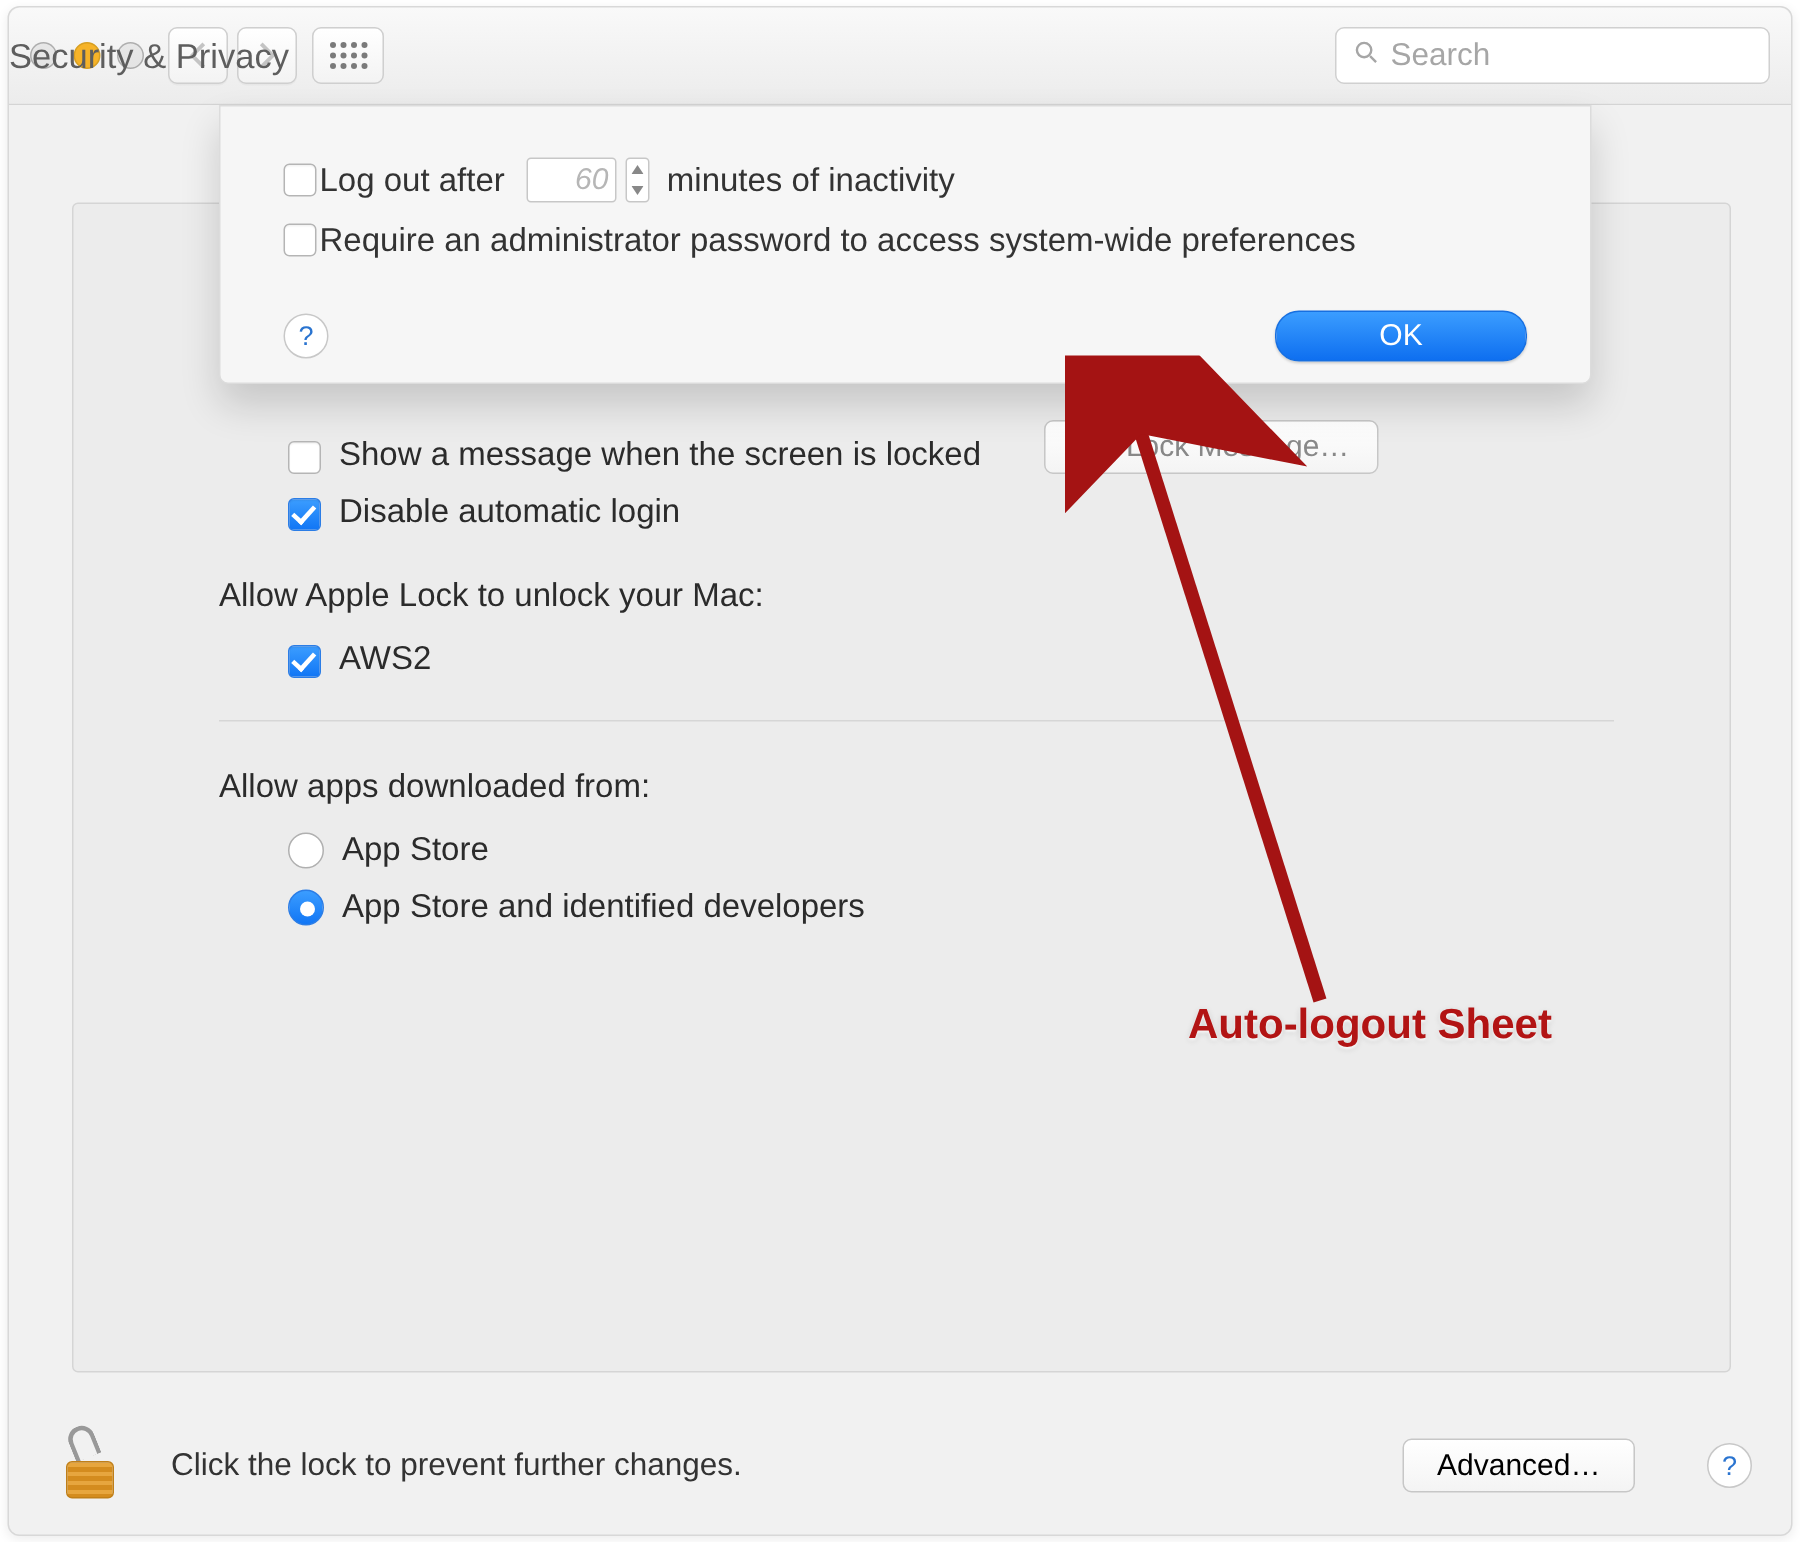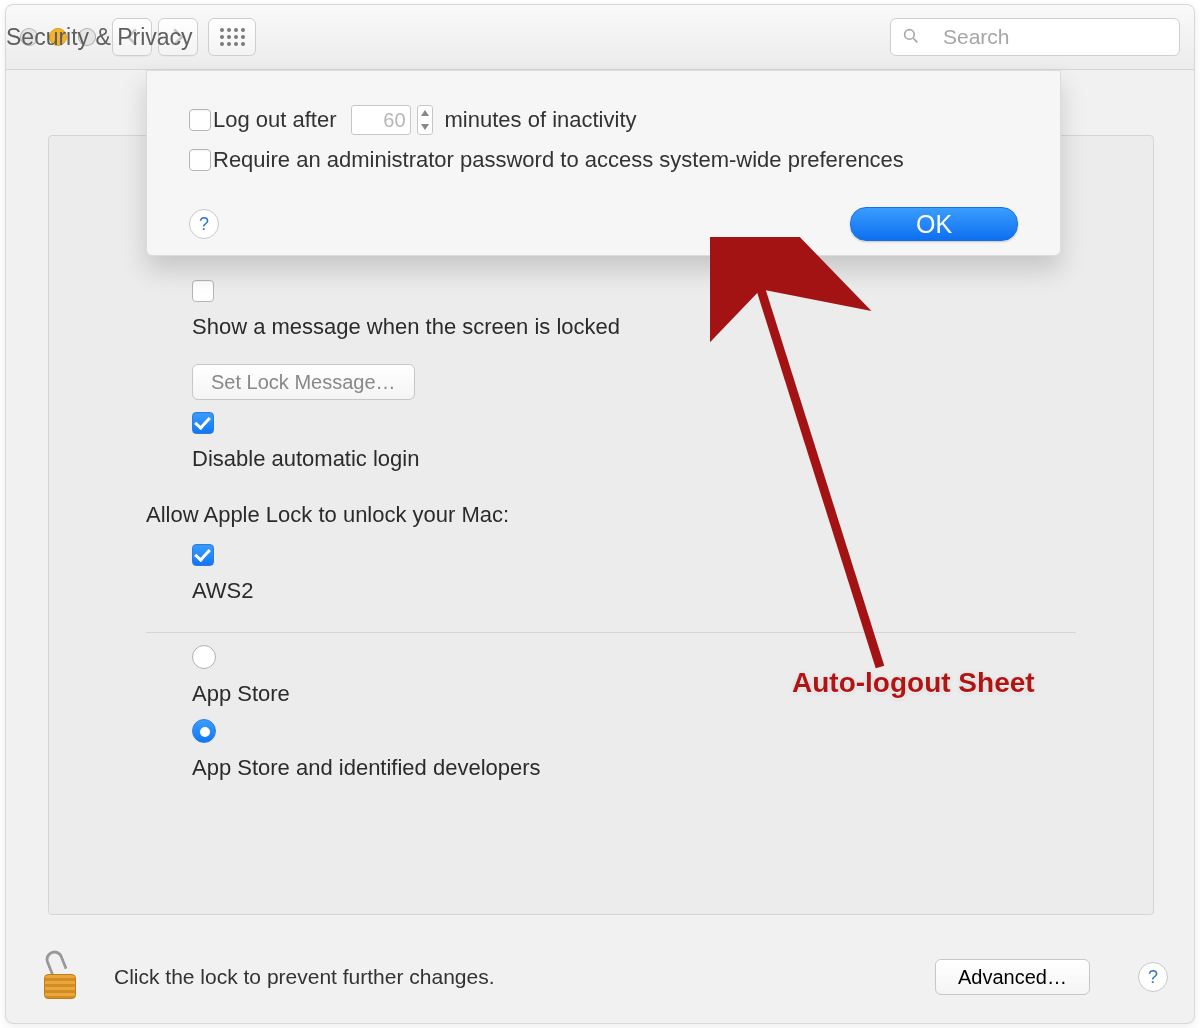--- a/index.html
+++ b/index.html
@@ -13,41 +13,41 @@
 .light.close { background: rgba(0,0,0,0.05); }
 .light.min { background: #f6b328; border-color: #d79f22; }
 .light.max { background: rgba(0,0,0,0.05); }
 .nav-group { display: flex; gap: 6px; }
 .nav-btn { width: 40px; height: 38px; border: 1px solid #cfcfcf; border-radius: 6px; background: linear-gradient(#fff,#f3f3f3); box-shadow: 0 1px 0 rgba(0,0,0,0.03); display:flex; align-items:center; justify-content:center; color:#888; cursor:default; }
 .nav-btn.disabled { color:#c4c4c4; }
 .grid-btn { width: 48px; height: 38px; margin-left: 10px; border:1px solid #cfcfcf; border-radius:6px; background:linear-gradient(#fff,#f3f3f3); display:flex; align-items:center; justify-content:center; }
 .grid-dots { display:grid; grid-template-columns:repeat(4,4px); grid-template-rows:repeat(3,4px); gap:3px; }
 .grid-dots span { width:4px; height:4px; background:#7a7a7a; border-radius:50%; }
 .win-title { position:absolute; left:0; right:0; text-align:left; font-size: 23px; font-weight:500; color:#5e5e5e; pointer-events:none; }
-.searchbox { margin-left:auto; width: 290px; height: 38px; border:1px solid #d0d0d0; border-radius:6px; background:#fff; display:flex; align-items:center; padding:0 12px; color:#a6a6a6; gap:24px;}
+.searchbox { margin-left:auto; width: 290px; height: 38px; border:1px solid #d0d0d0; border-radius:6px; background:#fff; display:flex; align-items:center; padding:0 12px; color:#a6a6a6; gap:8px;}
 .search-ic svg { width:16px; height:16px; stroke:#a6a6a6; }
 
 .panel { position:absolute; left:42px; top:130px; width:1106px; height:780px; background:#ececec; border:1px solid #d5d5d5; border-radius:4px; }
 
 .sheet { position:absolute; left:140px; top:65px; width:915px; height:186px; background: #f6f6f6; border:1px solid #dcdcdc; border-radius:0 0 6px 6px; box-shadow:0 14px 26px rgba(0,0,0,0.16); padding: 34px 42px 0 42px; z-index: 50; }
 .row { display:flex; align-items:center; gap:2px; margin-bottom: 12px; color:#333; font-size:22px; }
 .checkbox { width:22px; height:22px; border:1px solid #b5b5b5; border-radius:4px; background:#fff; flex-shrink:0; position:relative; box-shadow:inset 0 1px 1px rgba(0,0,0,0.05); }
 .checkbox.checked { background:linear-gradient(#3b9dff,#1176f5); border-color:#2b7de6;}
 .checkbox.checked::after { content:""; position:absolute; left:5px; top:1px; width:6px; height:12px; border:solid #fff; border-width:0 3px 3px 0; transform:rotate(42deg); }
-.stepper { width:60px; height:30px; border:1px solid #c7c7c7; border-radius:3px; background:#fff; display:flex; align-items:center; justify-content:flex-end; padding:0 4px; color:#b6b6b6; font-size:20px; }
+.stepper { width:60px; height:30px; border:1px solid #c7c7c7; border-radius:3px; background:#fff; display:flex; align-items:center; justify-content:flex-end; padding:0 4px; color:#b6b6b6; font-size:20px;font-style:italic; }
 .step-arrows { width:16px; height:30px; border:1px solid #c7c7c7; border-radius:3px; margin-left:4px; background:#fff; display:flex; flex-direction:column; }
 .step-arrows div{flex:1; display:flex; align-items:center; justify-content:center;}
 .step-arrows svg{width:8px;height:6px; fill:#888;}
 .sheet-actions { position:absolute; bottom:14px; left:42px; right:42px; display:flex; align-items:center; }
 .help-btn { width:30px; height:30px; border:1px solid #c8c8c8; border-radius:50%; background:#fff; color:#2a74d0; font-size:18px; display:flex; align-items:center; justify-content:center; }
-.ok-btn { margin-left:auto; width:168px; height:34px; background:linear-gradient(#3b9dff,#0e6ff0); border:1px solid #176fe0; color:#fff; border-radius:16px; font-size:25px; box-shadow:0 1px 2px rgba(0,0,0,0.2);}
+.ok-btn { margin-left:auto; width:168px; height:34px; background:linear-gradient(#3b9dff,#0e6ff0); border:1px solid #176fe0; color:#fff; border-radius:16px; font-size:20px; box-shadow:0 1px 2px rgba(0,0,0,0.2);}
 .push-btn { height:36px; padding:0 18px; border:1px solid #c7c7c7; border-radius:6px; background:linear-gradient(#fff,#f4f4f4); color:#888; font-size:20px; }
 
 .content { position:absolute; top: 275px; left: 140px; width:930px; color:#2b2b2b; font-size:22px; }
-.line { display:flex; align-items:flex-start; gap:12px; margin-bottom:12px;flex-direction:column; }
+.line { display:flex; align-items:flex-end; gap:12px; margin-bottom:12px; }
 .section-title { margin:30px 0 16px 0; }
 .indent { margin-left:46px; }
 .radio { width:24px; height:24px; border-radius:50%; border:1px solid #b0b0b0; background:#fff; flex-shrink:0; position:relative;}
 .radio.checked { background:linear-gradient(#3b9dff,#1176f5); border-color:#2b7de6;}
 .radio.checked::after { content:""; position:absolute; left:7px; top:7px; width:10px; height:10px; border-radius:50%; background:#fff;}
 .divider { border:none; border-top:1px solid #d6d6d6; margin:28px 0 12px 0; }
 
 .footer { position:absolute; left:38px; bottom:24px; right:26px; display:flex; align-items:center; gap:34px; color:#333; font-size:21px;}
 .lock-ic { width:36px; height:44px; position:relative; }
 .lock-shackle { position:absolute; top:-2px; left:7px; width:18px; height:22px; border:3px solid #999; border-bottom:none; border-radius:10px 10px 0 0; transform:rotate(-22deg); transform-origin:left bottom;}
@@ -157,20 +157,21 @@
     </div>
 
     <div class="section-title">Allow Apple Lock to unlock your Mac:</div>
     <div class="line indent">
       <div class="checkbox checked"></div>
       <span>AWS2</span>
     </div>
 
     <hr class="divider">
 
+    <div class="section-title">Allow apps downloaded from:</div>
     <div class="line indent">
       <div class="radio"></div>
       <span>App Store</span>
     </div>
     <div class="line indent">
       <div class="radio checked"></div>
       <span>App Store and identified developers</span>
     </div>
   </div>
 

